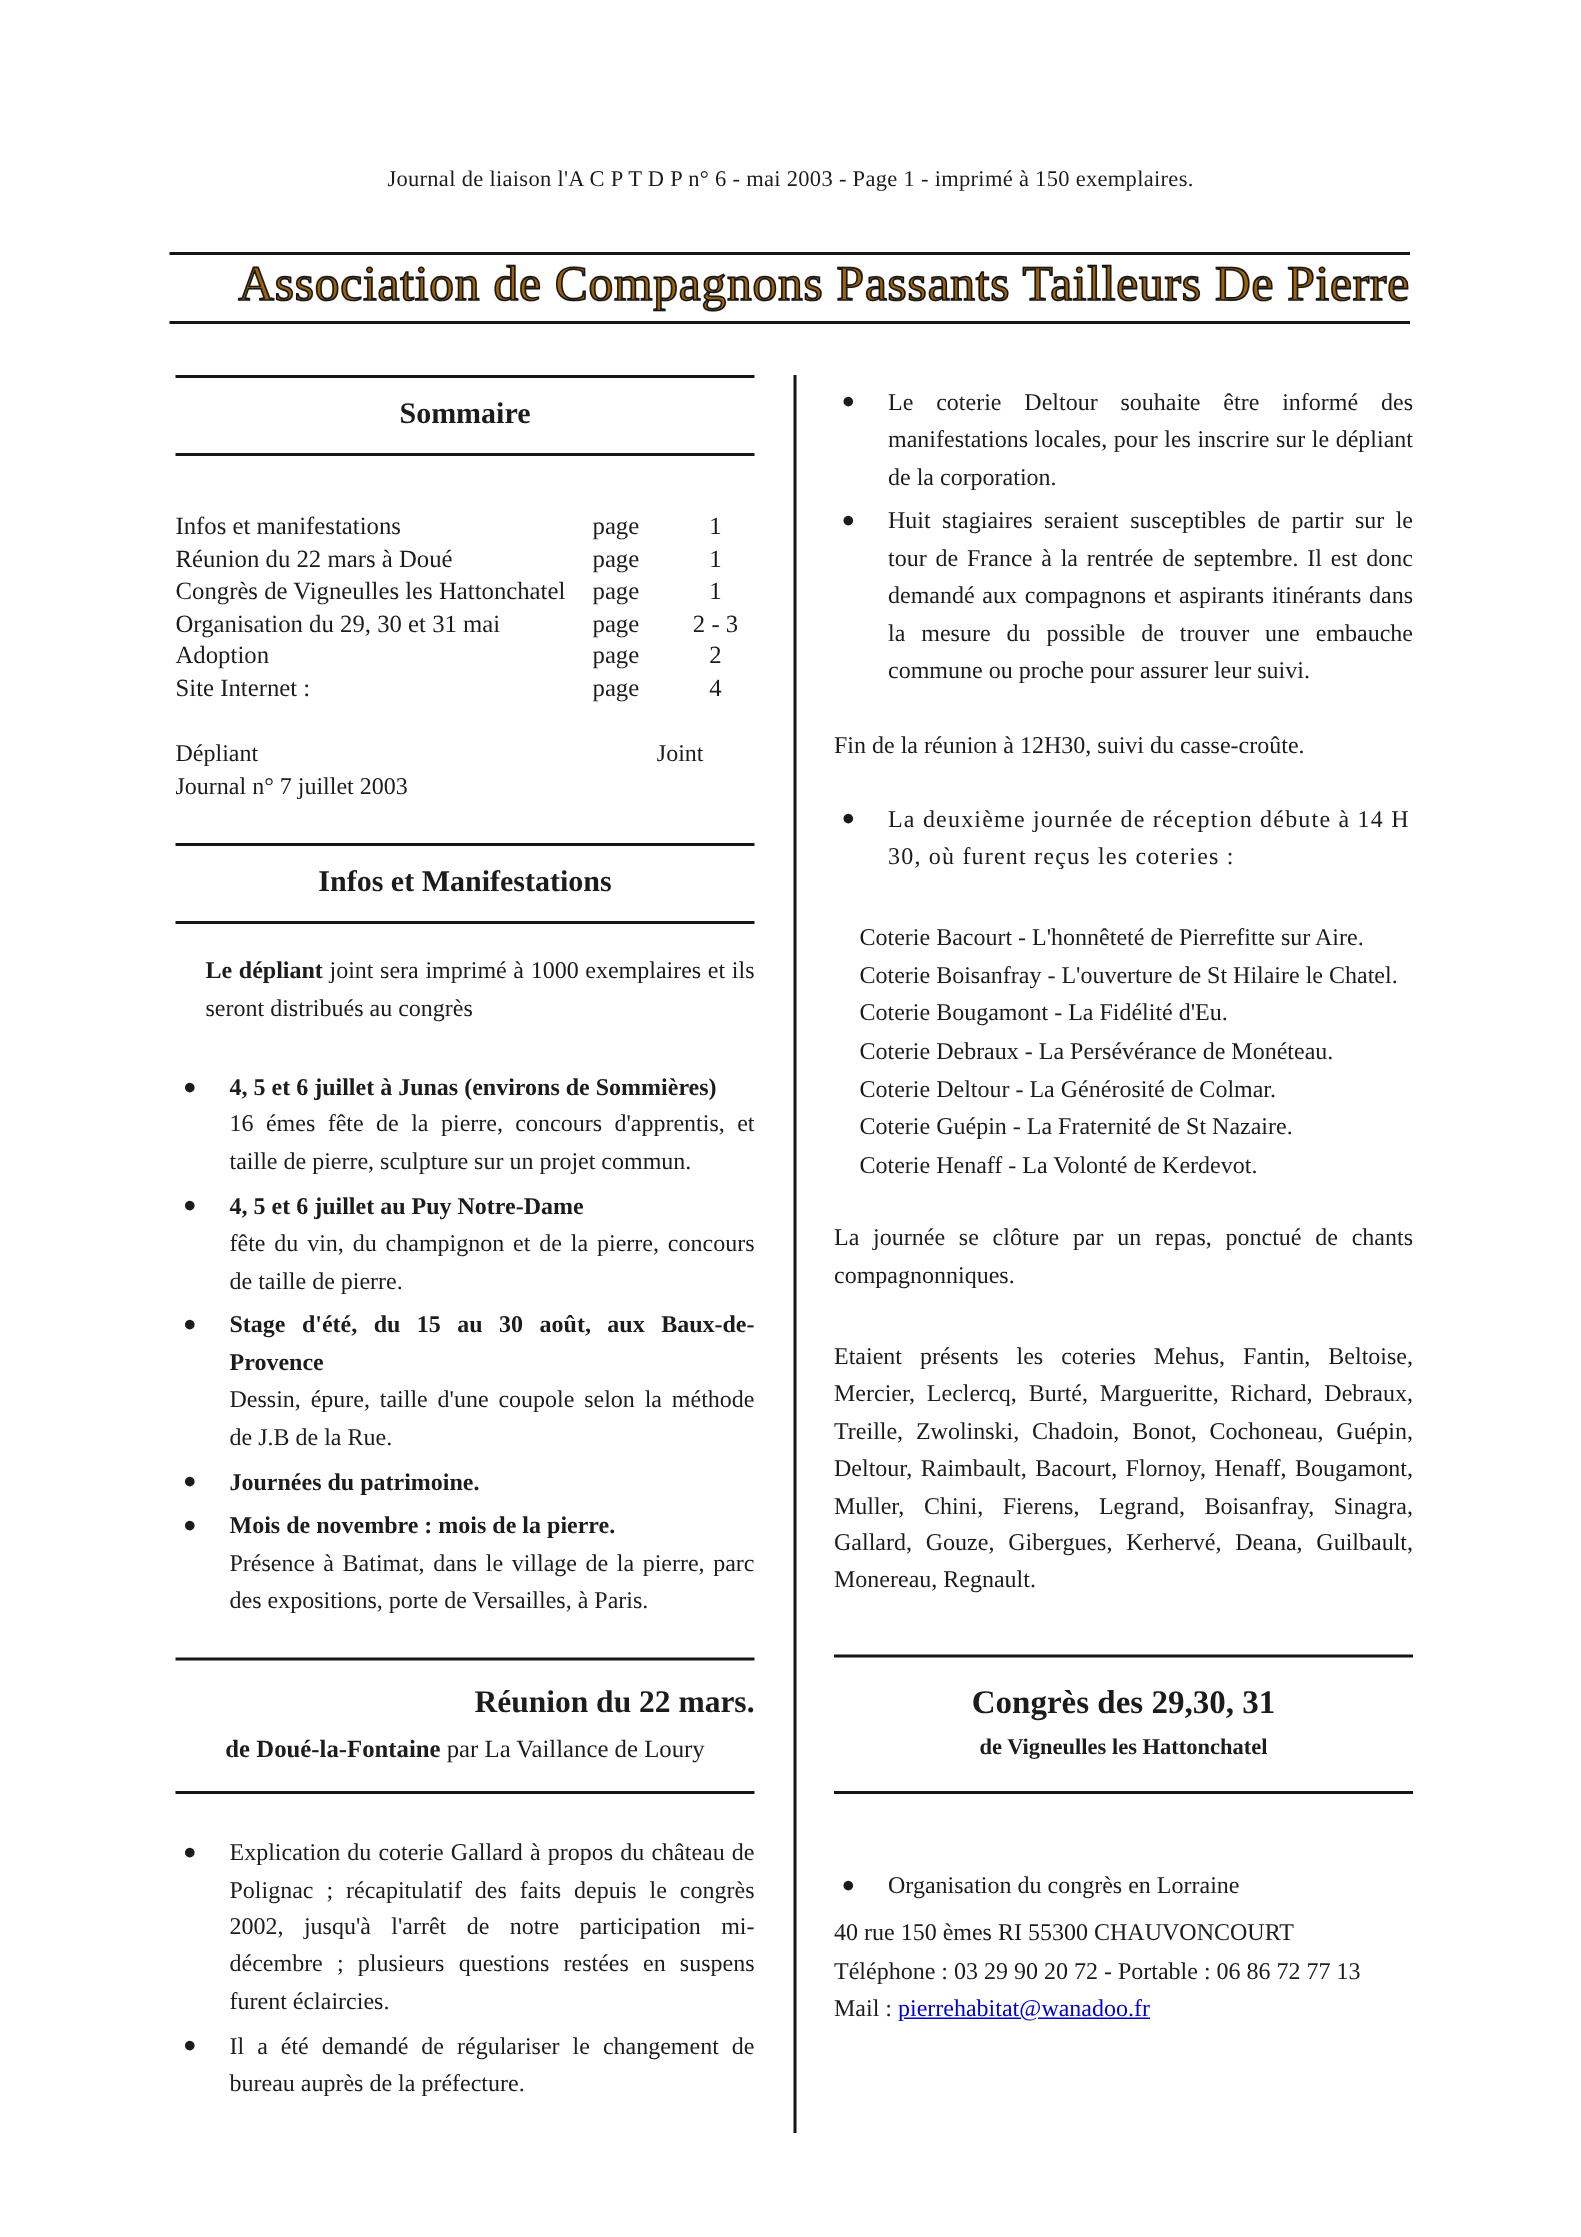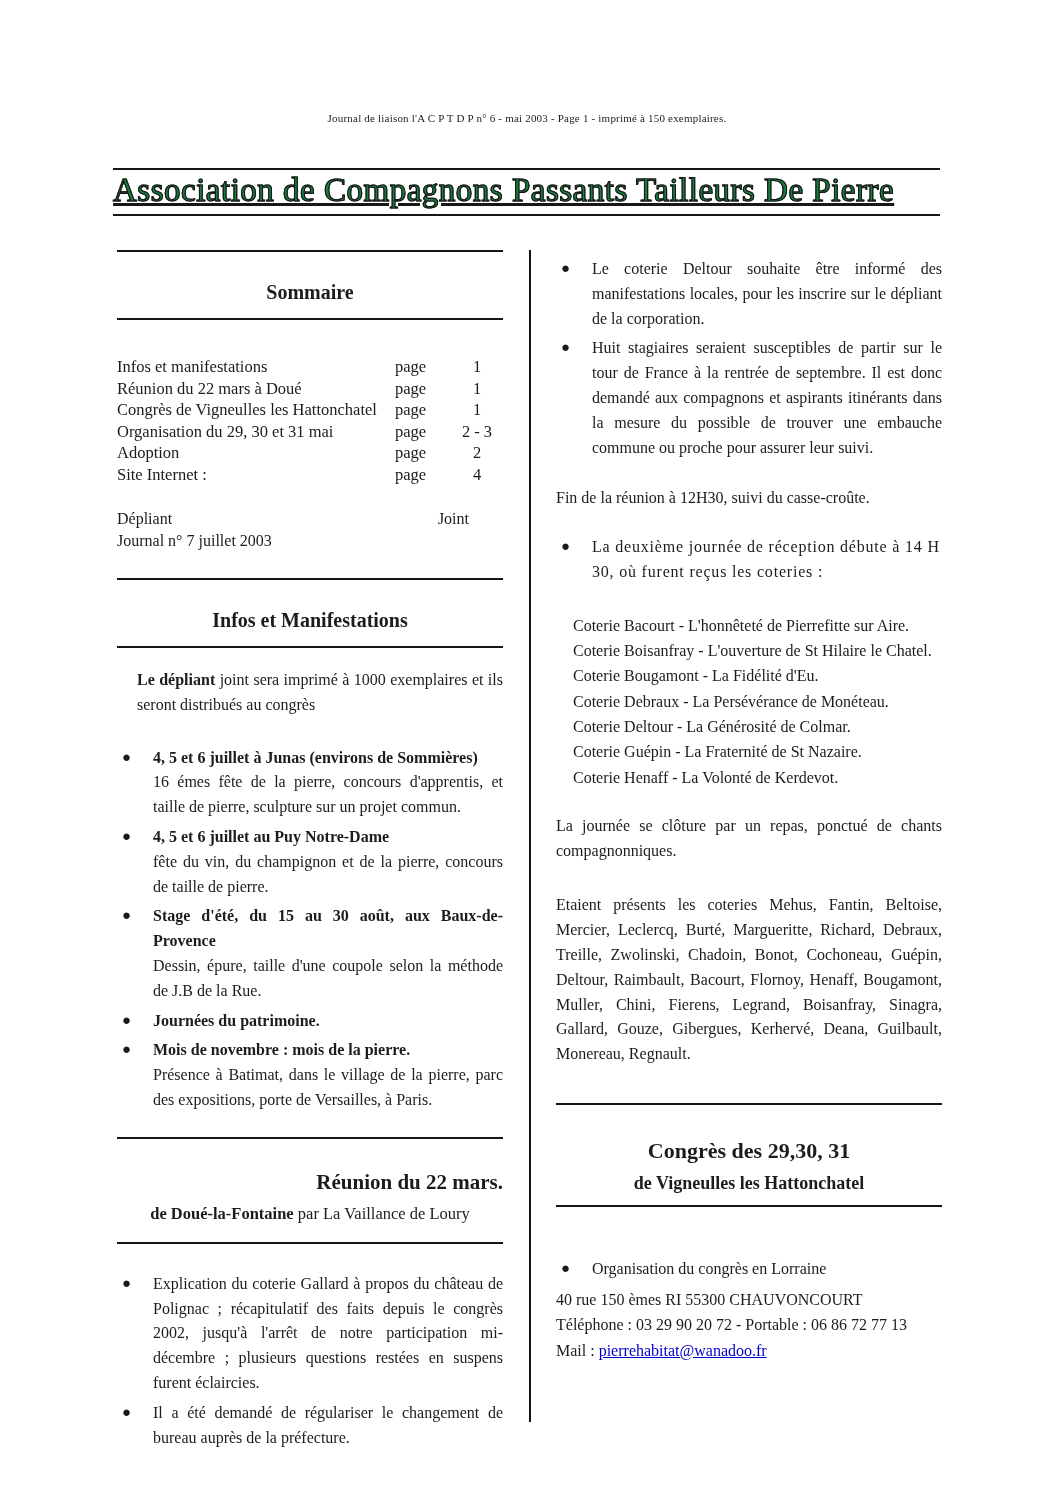--- a/index.html
+++ b/index.html
@@ -3,45 +3,45 @@
 <meta charset="utf-8">
 <style>
   * { margin:0; padding:0; box-sizing:border-box; }
   html,body { background:#ffffff; }
   body {
     width:1054px; height:1491px; position:relative; overflow:hidden;
     font-family:"Liberation Serif", serif; color:#1c1c1c;
   }
   .page-header {
     position:absolute; top:112px; left:0; width:100%;
-    text-align:center; font-size:11px; letter-spacing:0.2px;
+    text-align:center; font-size:15px; letter-spacing:0.2px;
   }
   .title-banner {
     position:absolute; top:168px; left:113px; width:827px;
     border-top:2px solid #161616; border-bottom:2px solid #161616;
     padding:2px 0 5px;
   }
   .title-text {
-    text-align:left; font-size:33px; letter-spacing:0.5px; white-space:nowrap;
-    color:#15803d; -webkit-text-stroke:1.1px #181818; text-shadow:0 0 1px #444;text-decoration:underline;
+    text-align:right; font-size:33px; letter-spacing:0.5px; white-space:nowrap;
+    color:#a16207; -webkit-text-stroke:1.1px #181818; text-shadow:0 0 1px #444;
   }
   .col-divider {
     position:absolute; left:529px; top:250px; width:2px; height:1172px; background:#141414;
   }
   .col { position:absolute; width:386px; font-size:16px; line-height:1.55; }
   .left-col  { left:117px; top:250px; }
   .right-col { left:556px; top:245px; }
 
   .rule { border-top:2px solid #161616; }
-  .section-head h2 { text-align:center; font-weight:bold;margin-top:16px; }
+  .section-head h2 { text-align:center; font-weight:bold; }
   .head-sommaire h2, .head-infos h2 { font-size:20px; padding:9px 0 10px; }
   .head-reunion h2 { font-size:21px; padding:11px 0 3px;text-align:right; }
   .head-reunion .subline { text-align:center; font-size:16.5px; padding-bottom:15px; }
   .head-congres h2 { font-size:22px; padding:13px 0 2px; }
-  .head-congres .subline { text-align:center; font-size:18px; font-weight:bold; padding-bottom:7px; }
+  .head-congres .subline { text-align:center; font-size:15px; font-weight:bold; padding-bottom:17px; }
 
   .toc { margin-top:36px; }
   .toc-row { display:flex; line-height:21.5px; font-size:16.5px; }
   .toc-label { flex:1; }
   .toc-word { width:56px; flex:0 0 56px; }
   .toc-num  { width:52px; flex:0 0 52px; text-align:center; }
   .toc-extras { margin-top:23px; line-height:21.5px; }
   .extra-flex { display:flex; justify-content:space-between; padding-right:34px; }
 
   .para { text-align:justify; }

